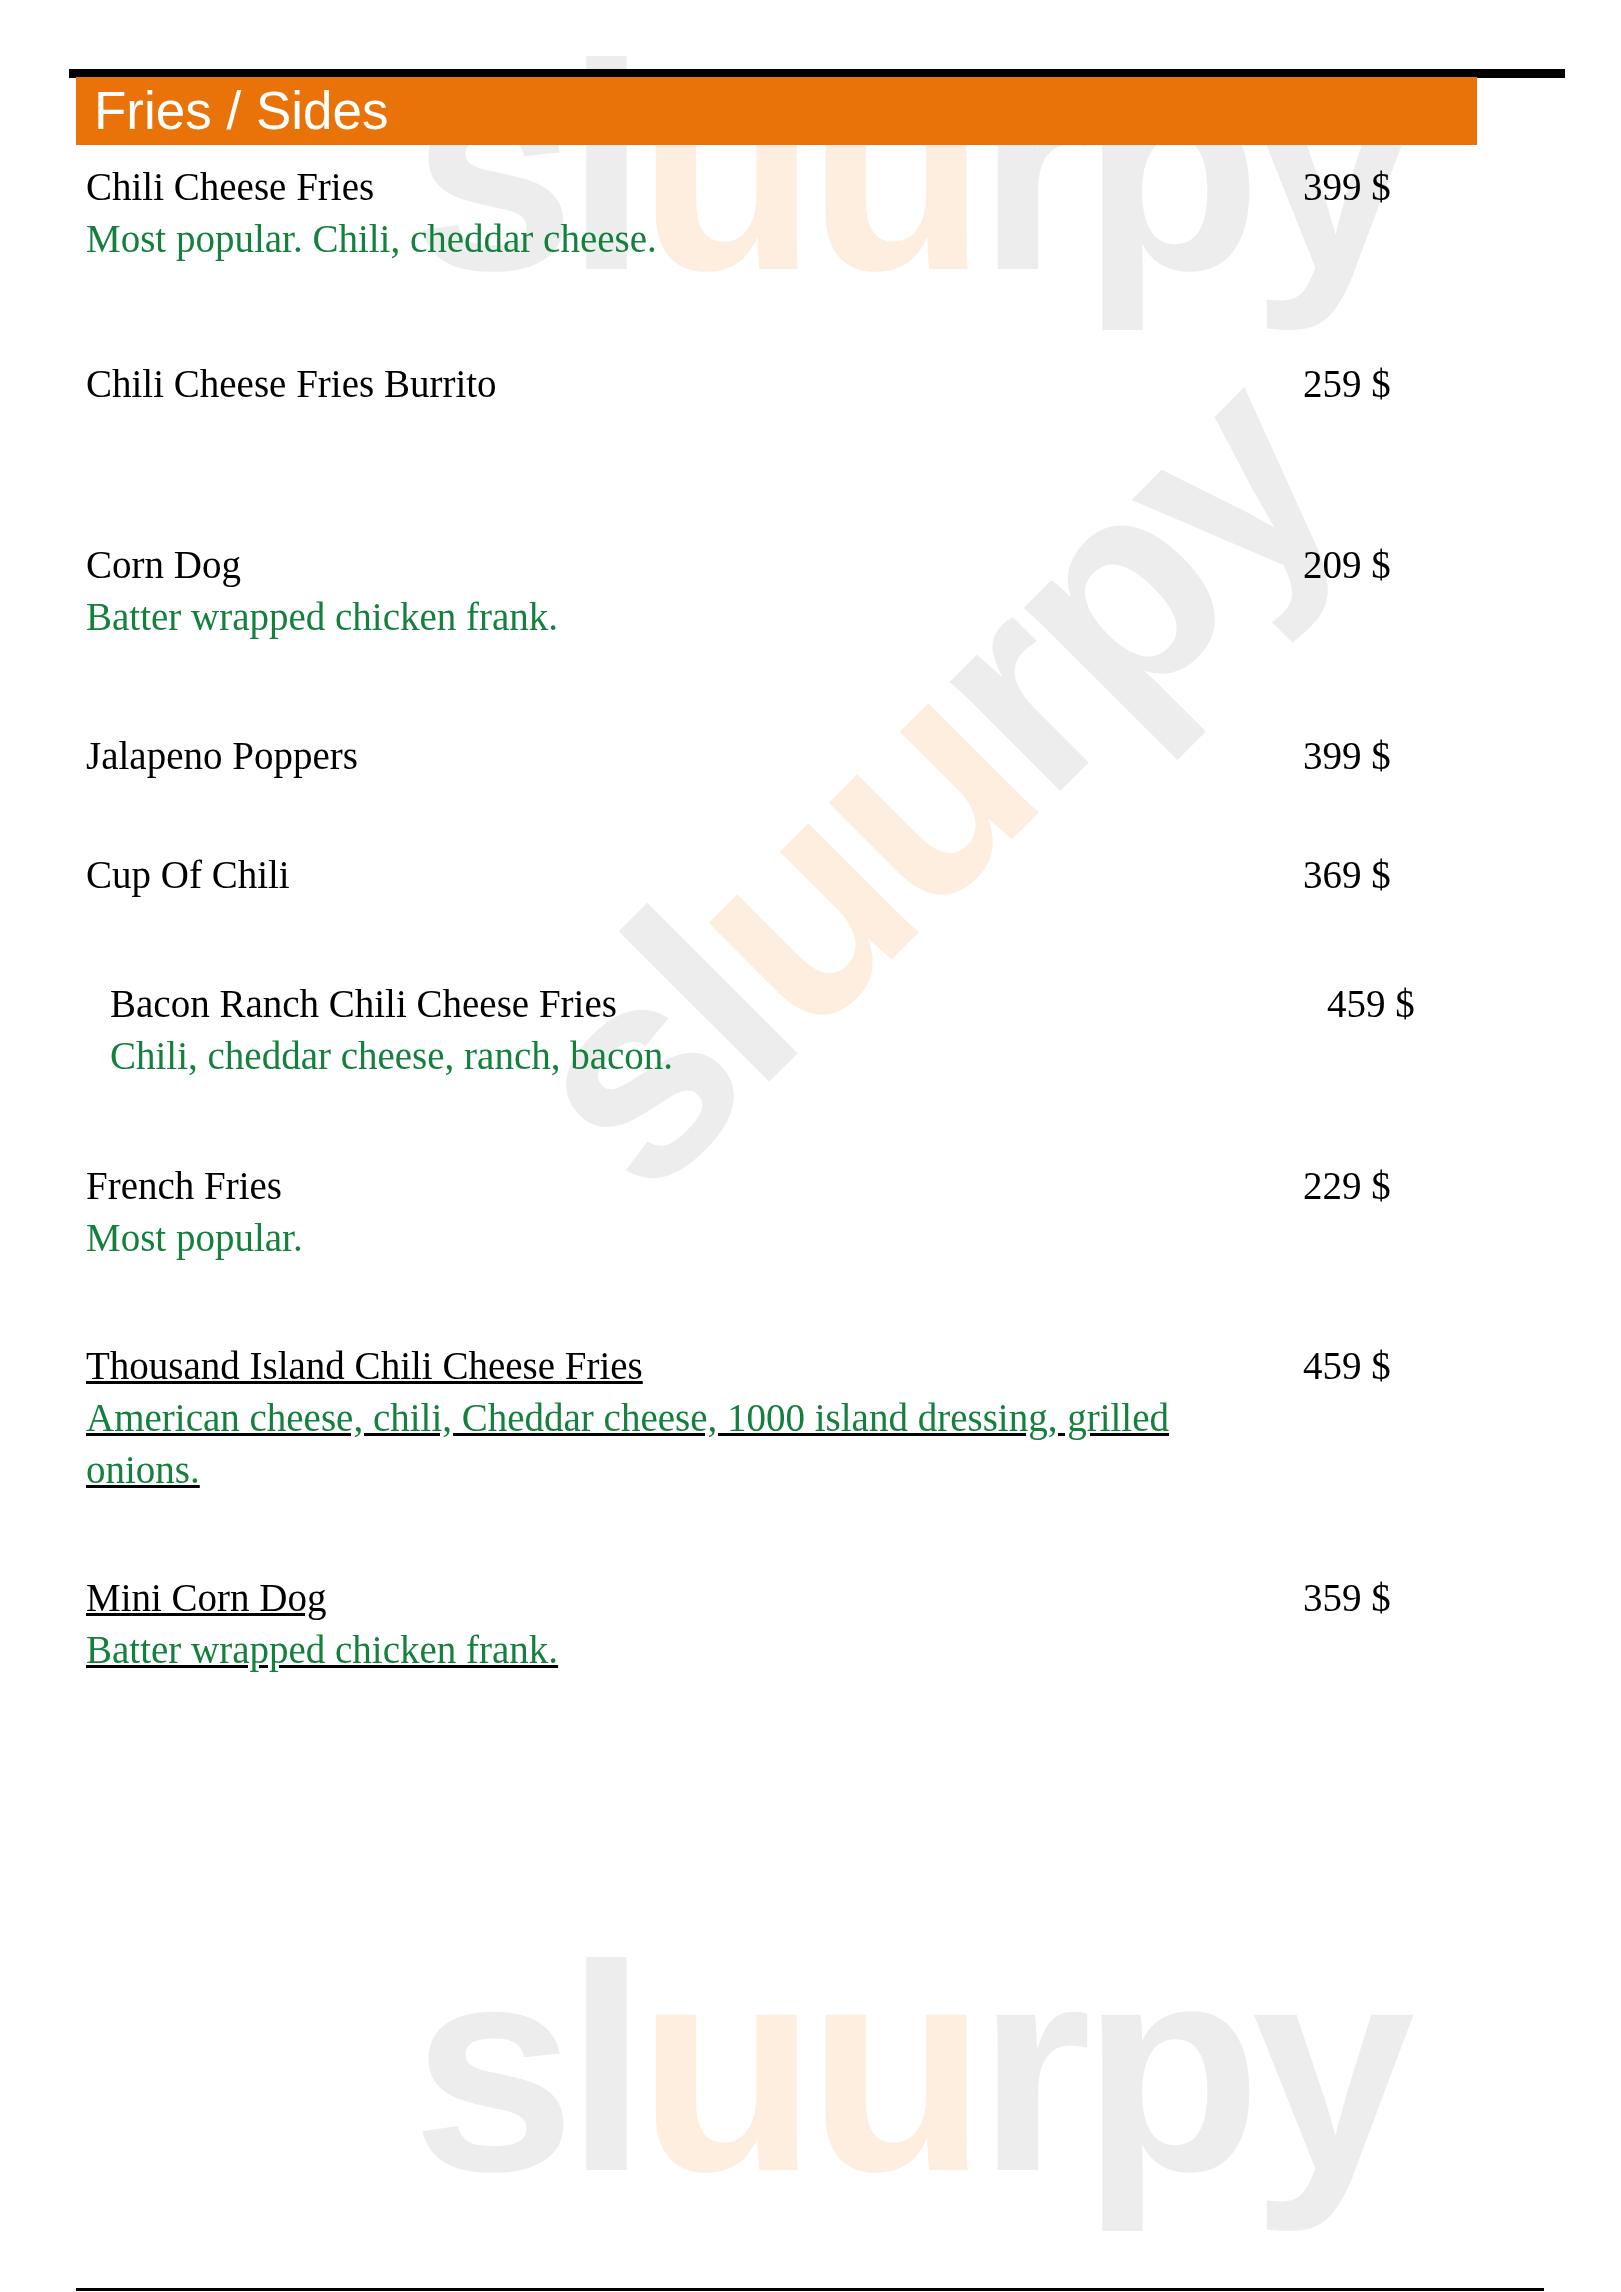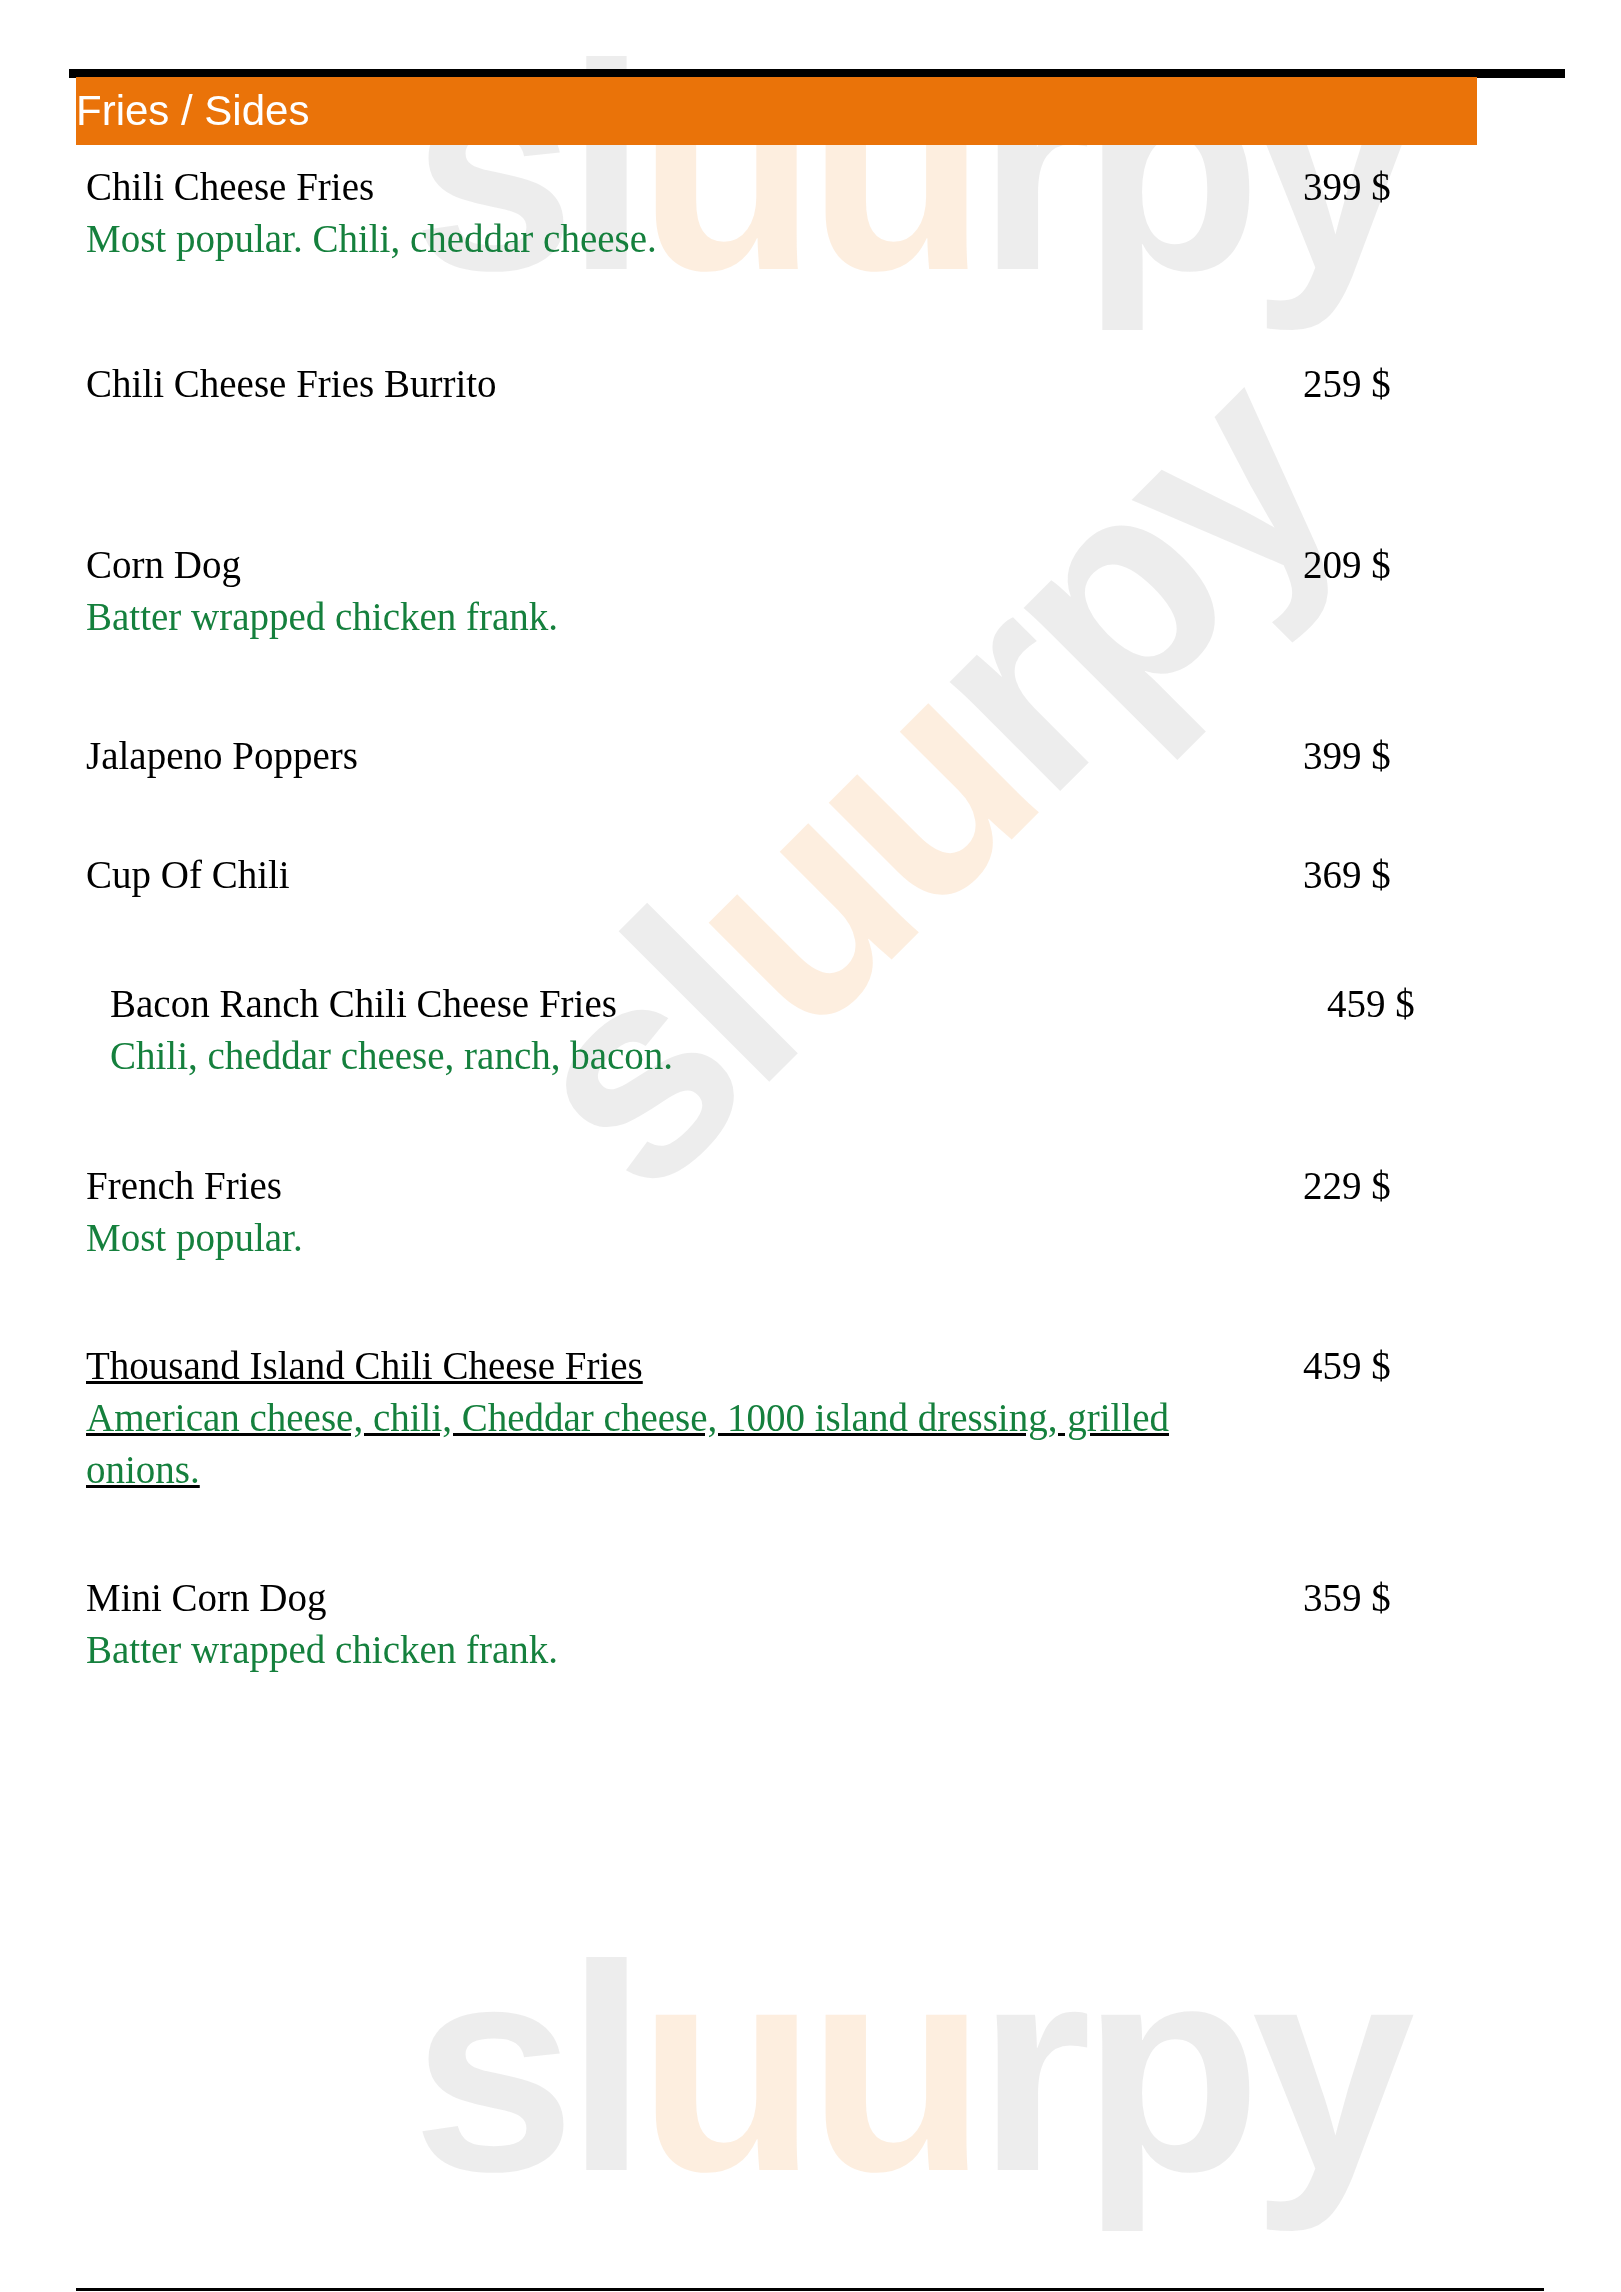--- a/index.html
+++ b/index.html
@@ -1,19 +1,19 @@
 <!DOCTYPE html>
 <html><head>
 <meta charset="utf-8">
 <style>
   html, body { margin:0; padding:0; background:#ffffff; }
   body { width:1621px; height:2293px; position:relative; overflow:hidden; font-family:"Liberation Serif", serif; }
   .top-rule { position:absolute; left:69px; top:69px; width:1496px; height:8.8px; background:#000; }
   .section-header { position:absolute; left:76px; top:77px; width:1401px; height:68px; background:#ea7309; }
-  .section-title { position:absolute; left:0; top:3.9px; font-family:"Liberation Sans", sans-serif; font-size:42px; line-height:59px; color:#fff; white-space:nowrap; }
+  .section-title { position:absolute; left:18px; top:3.9px; font-family:"Liberation Sans", sans-serif; font-size:53px; line-height:59px; color:#fff; white-space:nowrap; }
   .bottom-rule { position:absolute; left:76px; top:2288px; width:1468px; height:2.9px; background:#000; }
   .watermark { position:absolute; font-family:"Liberation Sans", sans-serif; font-weight:bold; font-size:294px; line-height:1; white-space:nowrap; pointer-events:none; z-index:0; letter-spacing:-9.8px; }
   .watermark .g { color:rgba(200,200,200,0.32); }
   .watermark .o { color:rgba(248,178,110,0.22); }
   .wm1 { left:412px; top:19.6px; }
   .wm2 { left:470px; top:1029px; transform:rotate(-45deg); transform-origin:left top; }
   .wm3 { left:412px; top:1921px; }
   .item { position:absolute; left:86px; width:1451px; z-index:1; }
   .item-name { font-size:39px; line-height:52px; color:#000; white-space:nowrap; }
   .item-desc { font-size:39px; line-height:52px; color:#15803d; width:1176px; }
@@ -75,20 +75,20 @@
   <div class="item-desc">Most popular.</div>
   <div class="item-price">229 $</div>
 </div>
 
 <div class="item" style="top:1340px;text-decoration:underline;">
   <div class="item-name">Thousand Island Chili Cheese Fries</div>
   <div class="item-desc">American cheese, chili, Cheddar cheese, 1000 island dressing, grilled onions.</div>
   <div class="item-price">459 $</div>
 </div>
 
-<div class="item" style="top:1572px;">
+<div class="item" style="top:1572px;text-decoration:underline;">
   <div class="item-name">Mini Corn Dog</div>
   <div class="item-desc">Batter wrapped chicken frank.</div>
   <div class="item-price">359 $</div>
 </div>
 
 <div class="bottom-rule"></div>
 
 
 </body></html>

